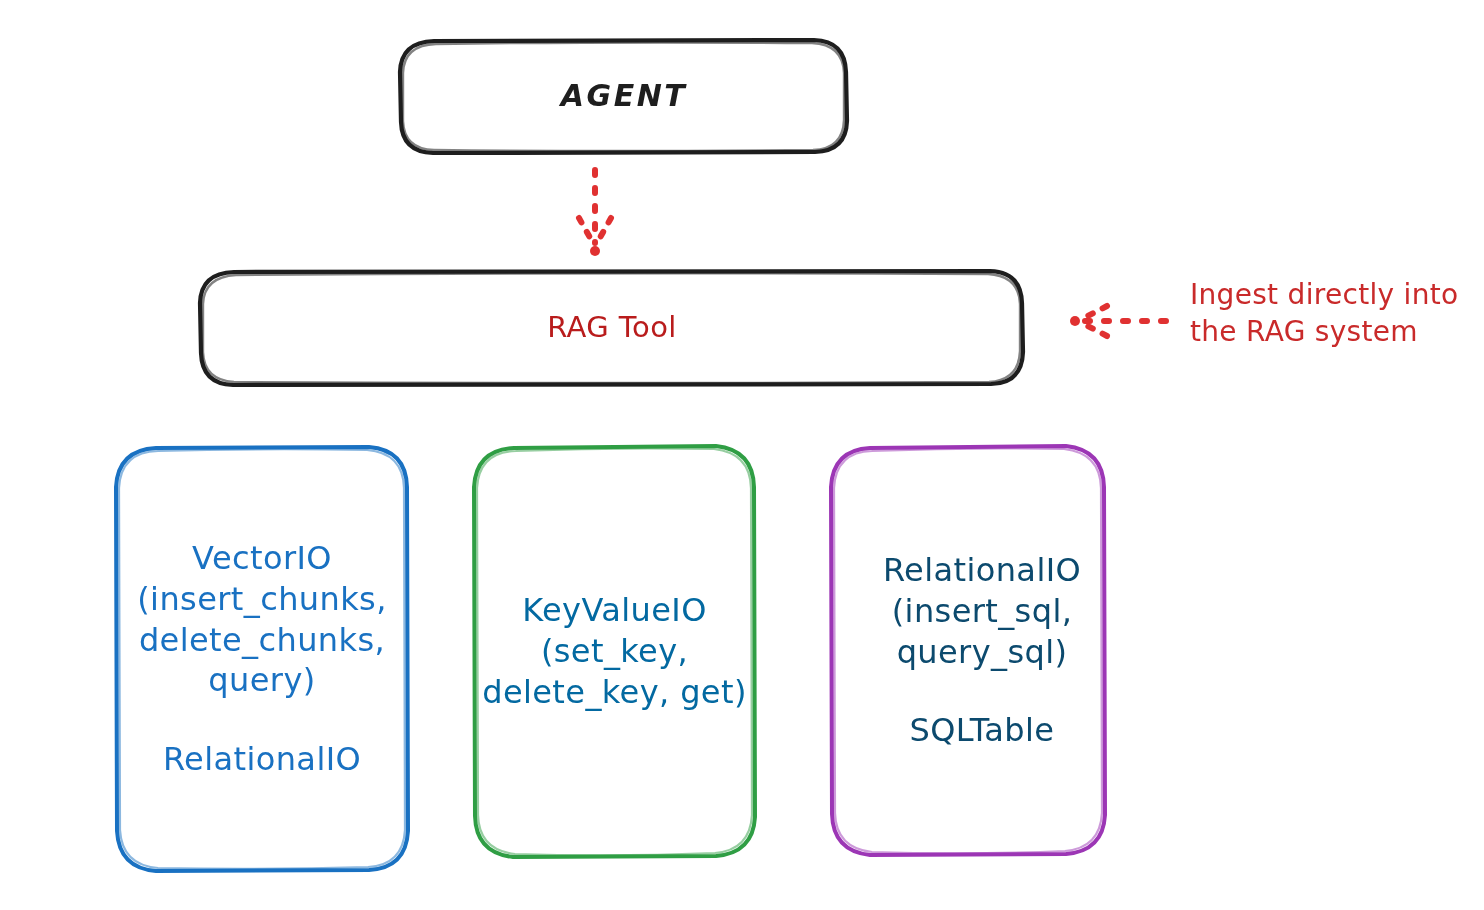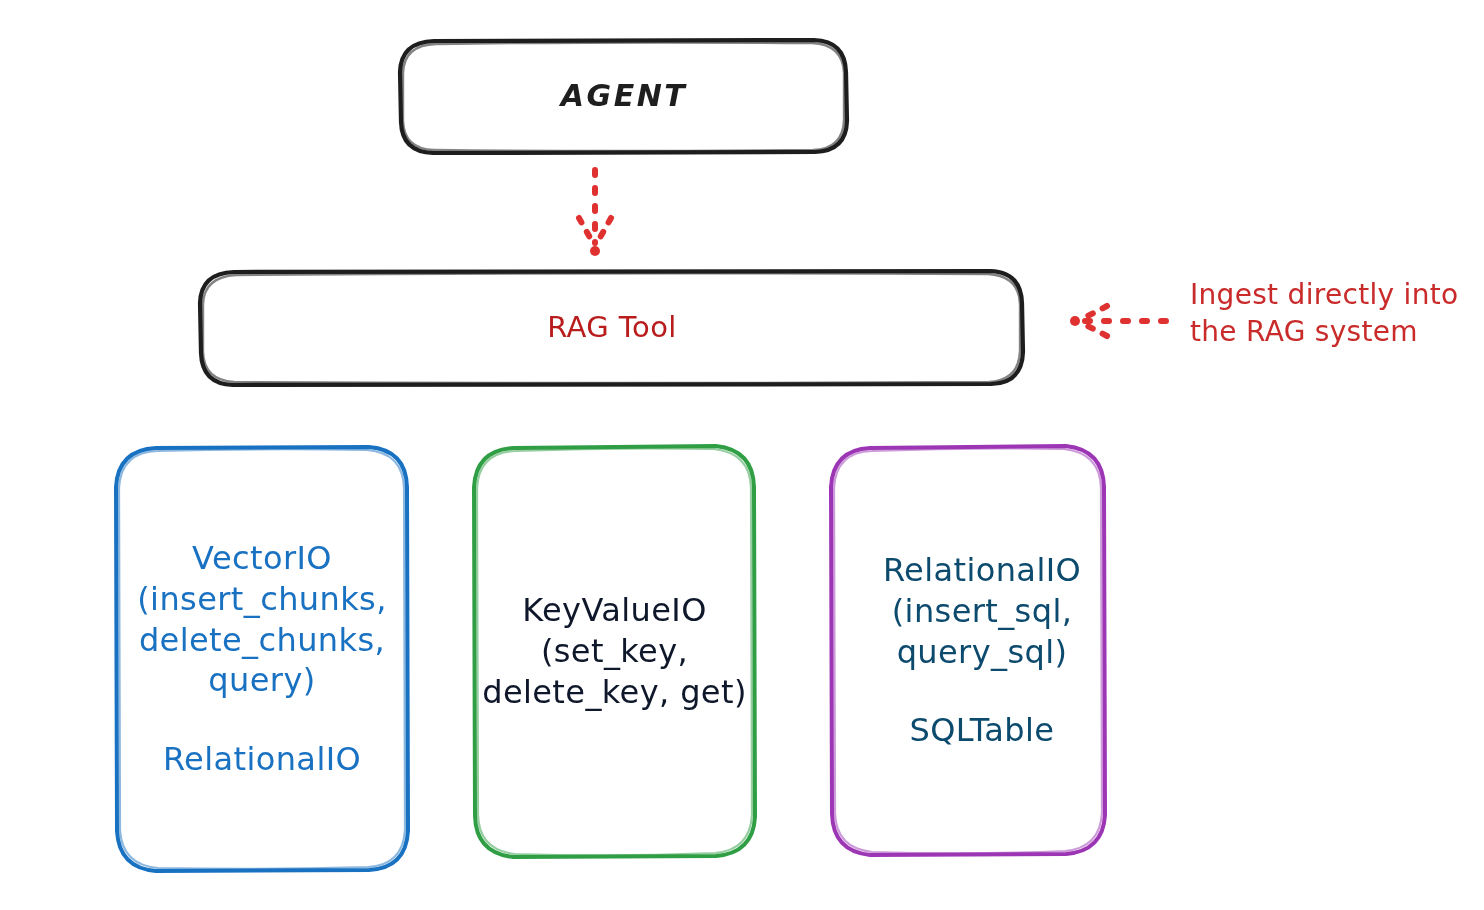--- a/index.html
+++ b/index.html
@@ -76,21 +76,21 @@
     top: 447px;
     width: 292px;
     height: 424px;
     color: #1971c2;
   }
   #keyvalue-label {
     left: 430px;
     top: 447px;
     width: 281px;
     height: 409px;
-    color: #0f172a;
+    color: #0369a1;
   }
   #relational-label {
     left: 787px;
     top: 447px;
     width: 274px;
     height: 407px;
     color: #0c4a6e;
     padding-left: 14px;
   }
 

